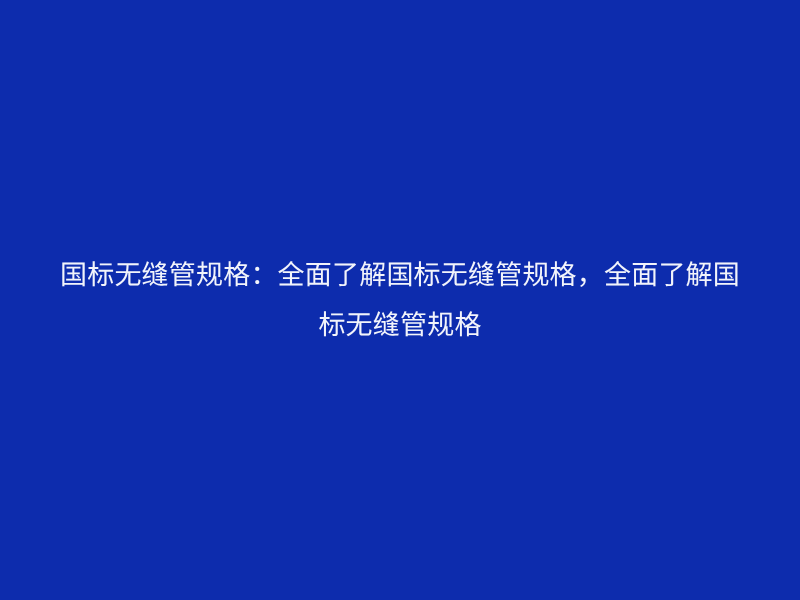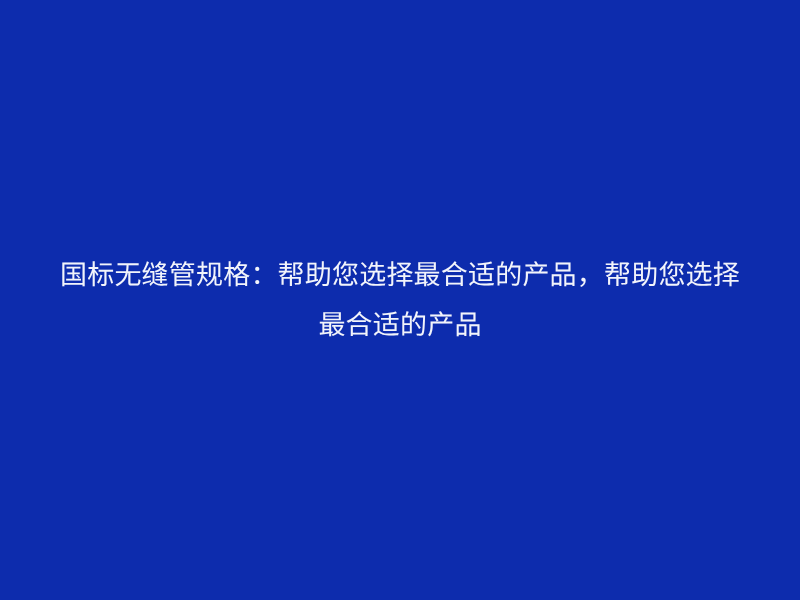--- a/index.html
+++ b/index.html
@@ -45,15 +45,15 @@
     text-align: center;
     word-break: break-word;
     -webkit-font-smoothing: antialiased;
   }
 </style>
 </head>
 <body>
 
 <div class="banner">
   <div class="banner-inner">
-    <h1 class="banner-title">国标无缝管规格：帮助您选择最合适的产品，帮助您选择最合适的产品</h1>
+    <h1 class="banner-title">国标无缝管规格：全面了解国标无缝管规格，全面了解国标无缝管规格</h1>
   </div>
 </div>
 
 </body></html>

